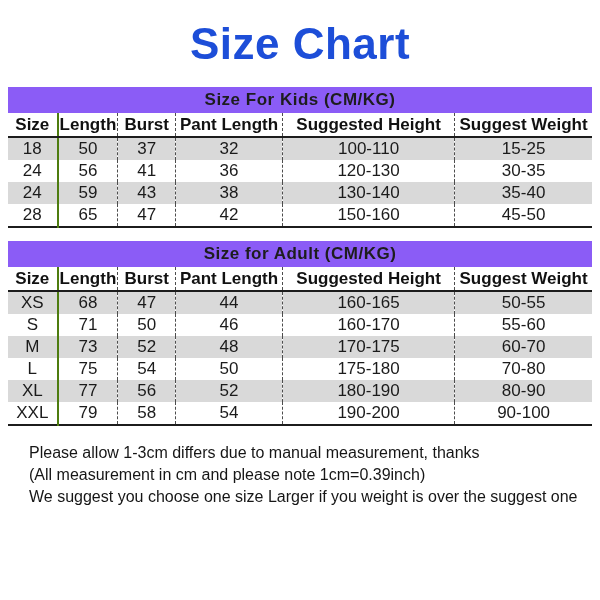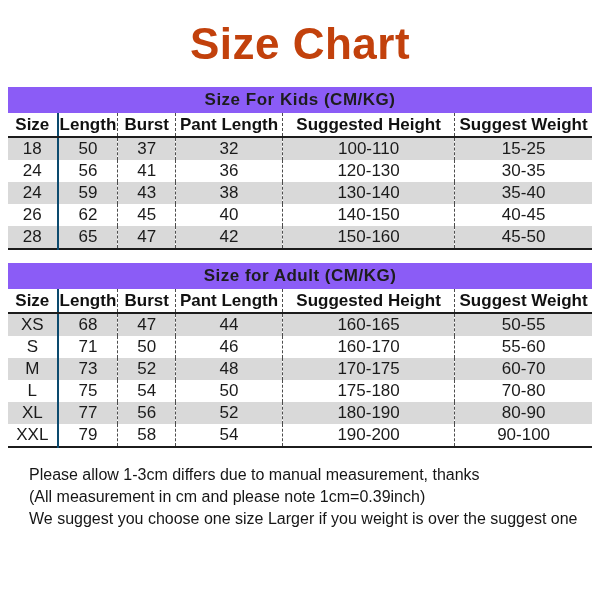--- a/index.html
+++ b/index.html
@@ -14,21 +14,21 @@
     color: #151515;
     overflow: hidden;
   }
   .page-title {
     height: 87px;
     display: flex;
     align-items: center;
     justify-content: center;
     font-size: 44px;
     font-weight: bold;
-    color: #c2410c;
+    color: #1d4ed8;
     letter-spacing: 0.5px;
   }
   .section-bar {
     margin: 0 8px;
     height: 26px;
     background: #8b5cf6;
     display: flex;
     align-items: center;
     justify-content: center;
     font-size: 17px;
@@ -66,21 +66,21 @@
     background: #ffffff;
   }
   .size-table td {
     height: 22px;
     line-height: 22px;
     font-size: 17px;
     color: #1b1b1b;
   }
   .size-table th:first-child,
   .size-table td:first-child {
-    border-right: 2px solid #0c4a6e;
+    border-right: 2px solid #4d7c0f;
   }
   .size-table th:not(:first-child):not(:last-child),
   .size-table td:not(:first-child):not(:last-child) {
     border-right: 1px dashed #4d4d4d;
   }
   .size-table tbody tr:nth-child(odd) td {
     background: #d9d9d9;
   }
   .section-adult {
     margin-top: 13px;
@@ -139,28 +139,20 @@
         </tr>
         <tr>
           <td>24</td>
           <td>59</td>
           <td>43</td>
           <td>38</td>
           <td>130-140</td>
           <td>35-40</td>
         </tr>
         <tr>
-          <td>26</td>
-          <td>62</td>
-          <td>45</td>
-          <td>40</td>
-          <td>140-150</td>
-          <td>40-45</td>
-        </tr>
-        <tr>
           <td>28</td>
           <td>65</td>
           <td>47</td>
           <td>42</td>
           <td>150-160</td>
           <td>45-50</td>
         </tr>
       </tbody>
   </table>
 </div>

